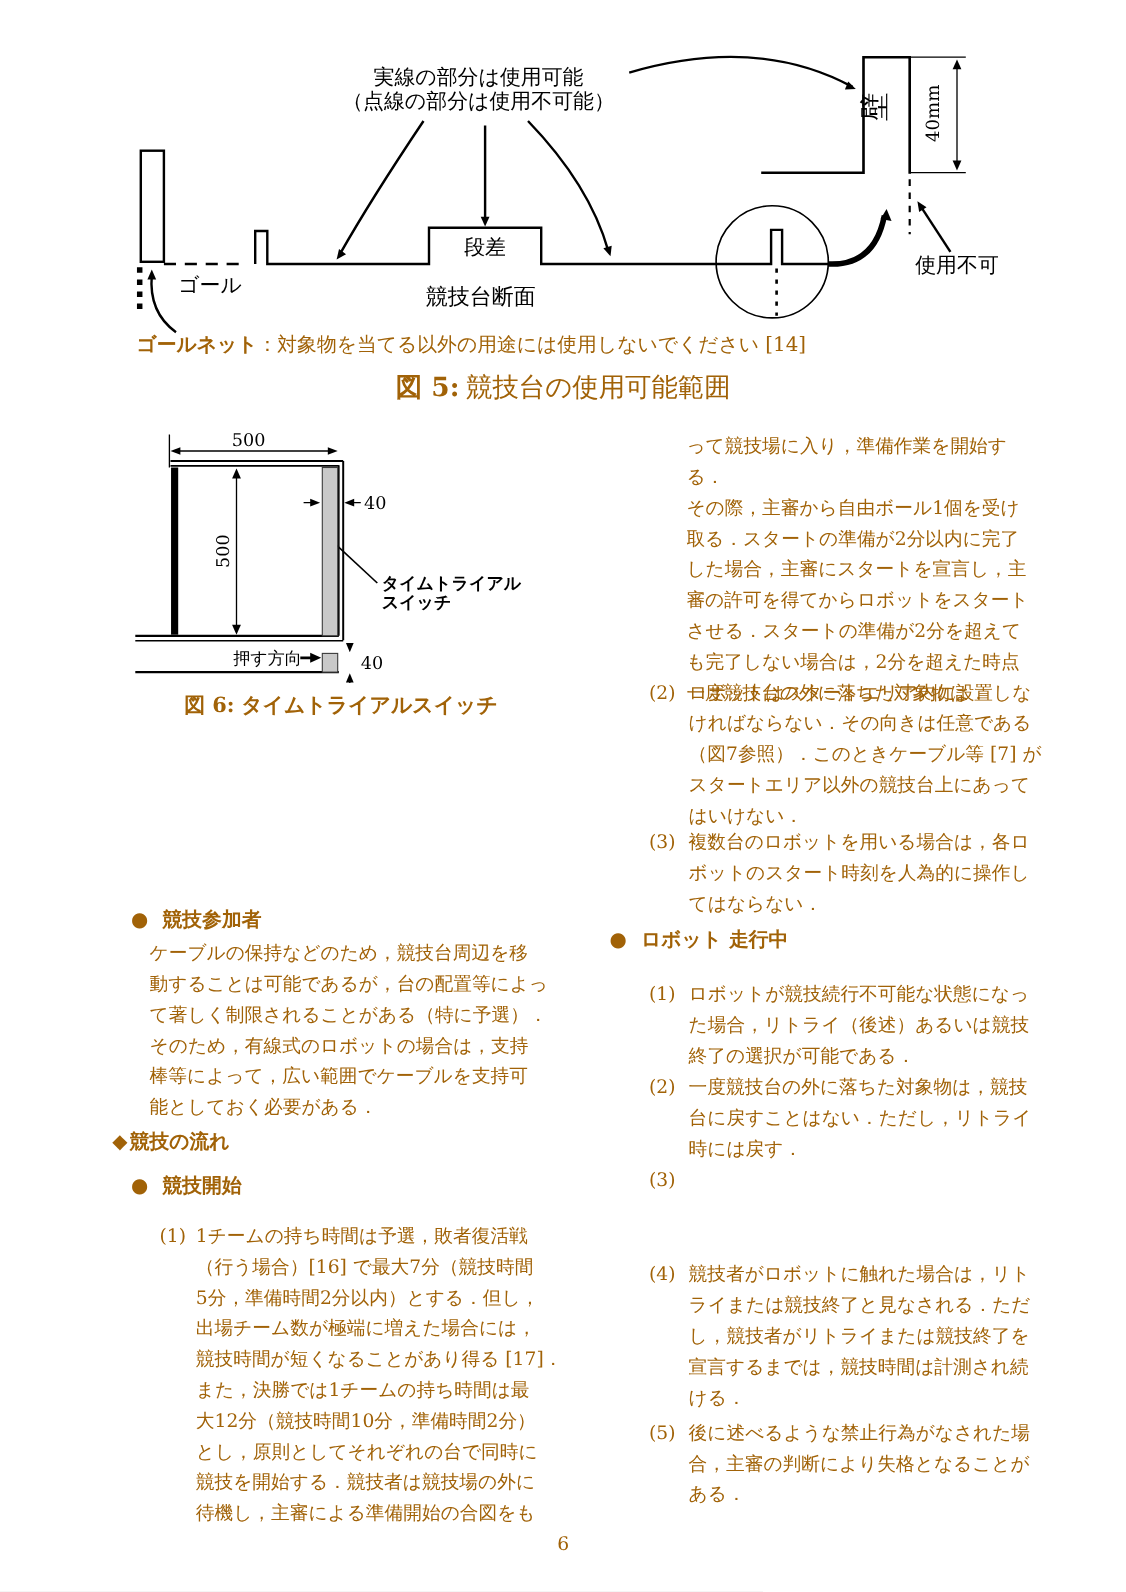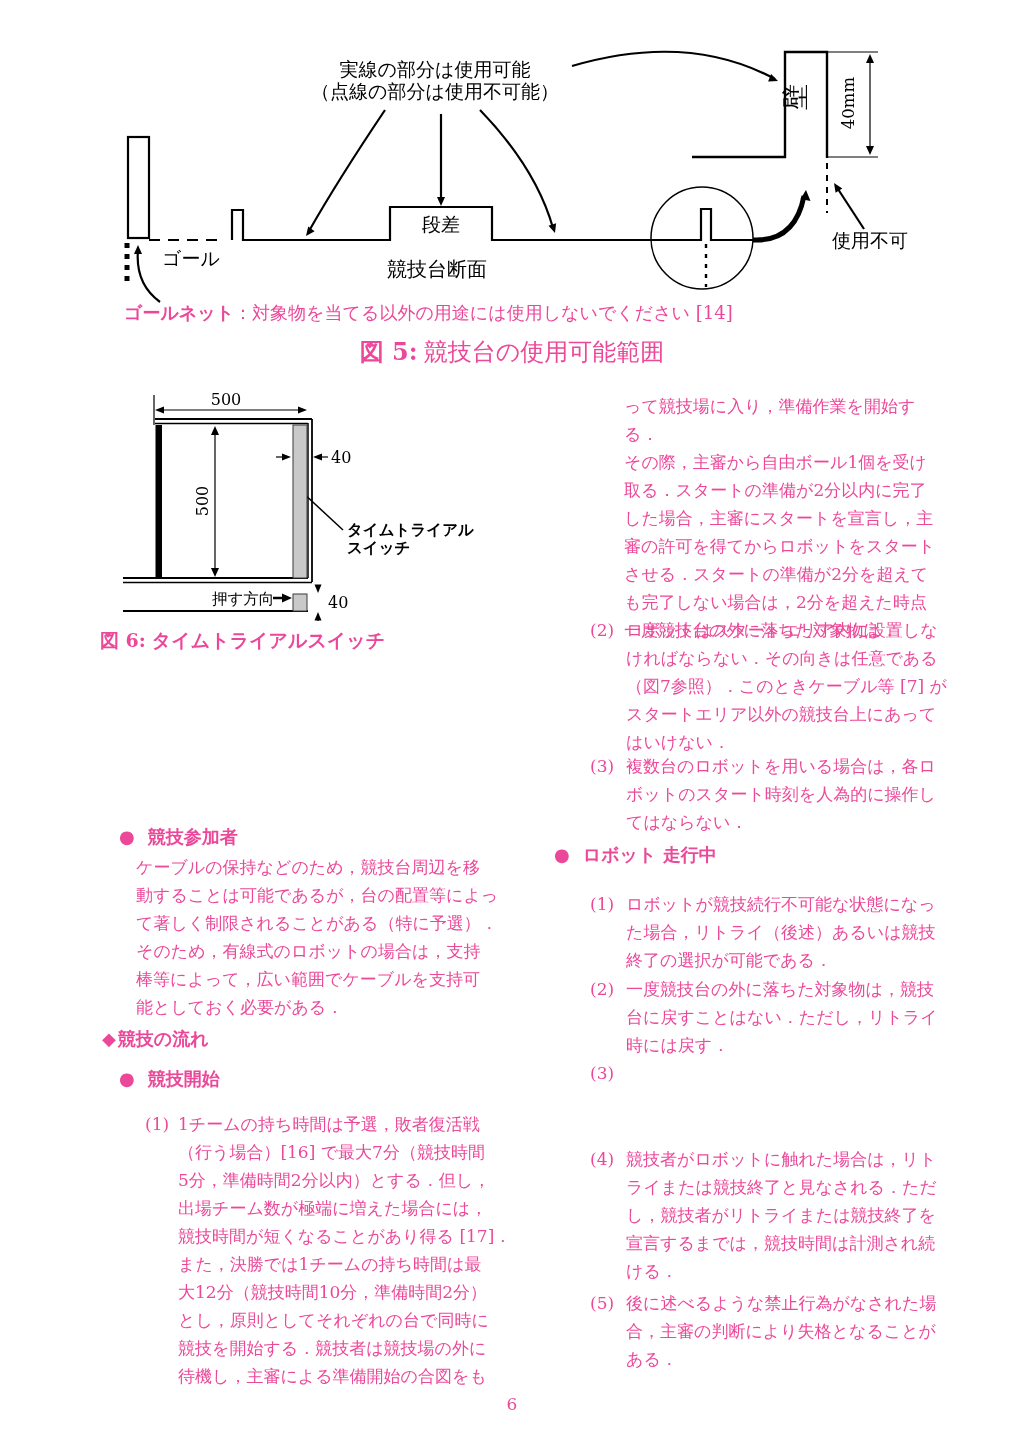--- a/index.html
+++ b/index.html
@@ -1,31 +1,31 @@
 <!DOCTYPE html>
 <html><head>
 <meta charset="utf-8">
 <style>
   html,body{margin:0;padding:0;background:#e8e8e8;}
   .page{position:relative;width:1024px;height:1447px;background:#ffffff;margin:0 auto;
-        font-family:"DejaVu Serif","Liberation Serif",serif;color:#ec4899;overflow:hidden;}
+        font-family:"DejaVu Serif","Liberation Serif",serif;color:#a16207;overflow:hidden;}
   .abs{position:absolute;}
   .para{font-size:17px;line-height:28px;white-space:pre-line;
         font-family:"DejaVu Serif","Liberation Serif",serif;}
   .item-num{font-size:17px;line-height:28px;font-family:"DejaVu Serif","Liberation Serif",serif;}
   .h-gothic{font-family:"DejaVu Sans","Liberation Sans",sans-serif;font-weight:bold;font-size:18px;line-height:22px;}
   .h-gothic .blt{display:inline-block;}
   .h-gothic .lbl{margin-left:13px;}
   .h-gothic .lbl-tight{margin-left:2px;}
   .note{font-size:18px;}
   .note .nlabel{font-family:"DejaVu Sans","Liberation Sans",sans-serif;font-weight:bold;}
   .caption{font-size:24px;text-align:center;width:1024px;left:0;}
   .caption .cap-label{font-weight:bold;font-family:"DejaVu Serif","Liberation Serif",serif;}
   .caption .cap-text{font-family:"DejaVu Sans","Liberation Sans",sans-serif;margin-left:6px;}
-  .caption6{width:420px;left:100px;font-size:19px;}
+  .caption6{width:420px;left:100px;font-size:19px;text-align:center;}
   .caption6 .cap-label{font-weight:bold;}
   .caption6 .cap-text{font-family:"DejaVu Sans","Liberation Sans",sans-serif;font-weight:bold;margin-left:6px;}
   .pagenum{left:0;width:1024px;text-align:center;font-size:17px;}
   svg text{fill:#000;}
   svg .gtext{font-family:"DejaVu Sans","Liberation Sans",sans-serif;}
   svg .stext{font-family:"DejaVu Serif","Liberation Serif",serif;}
 </style>
 </head>
 <body>
 

